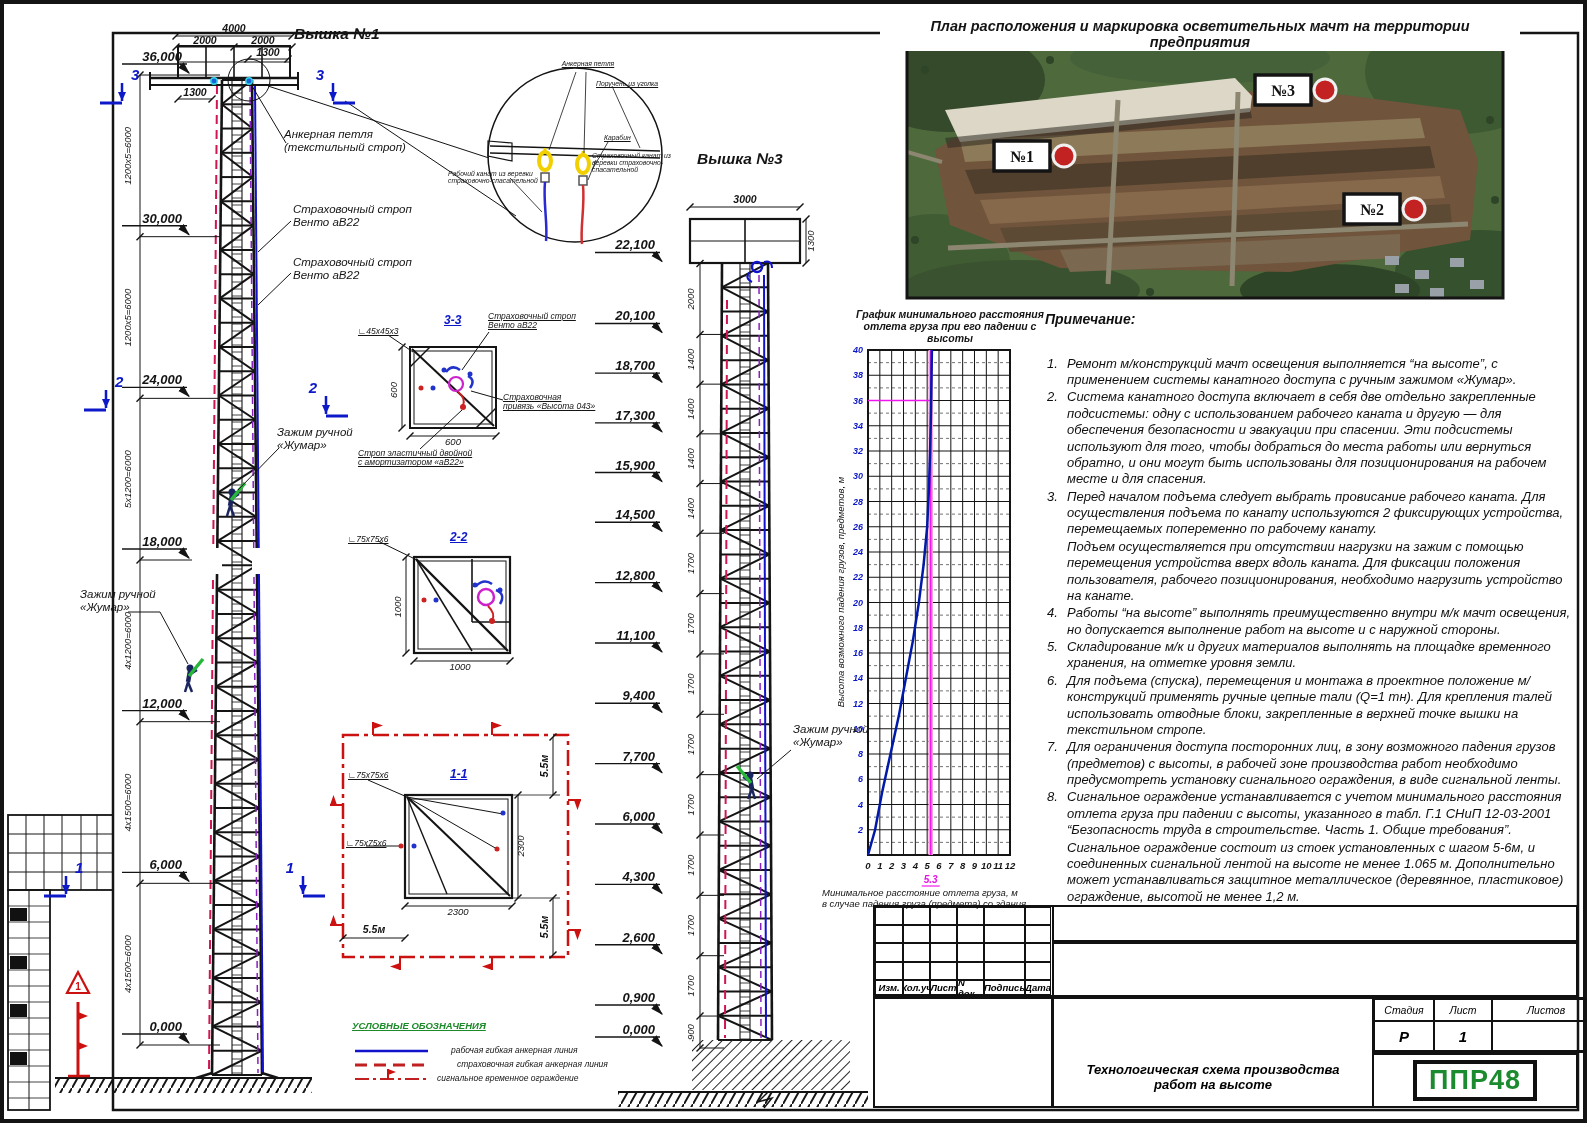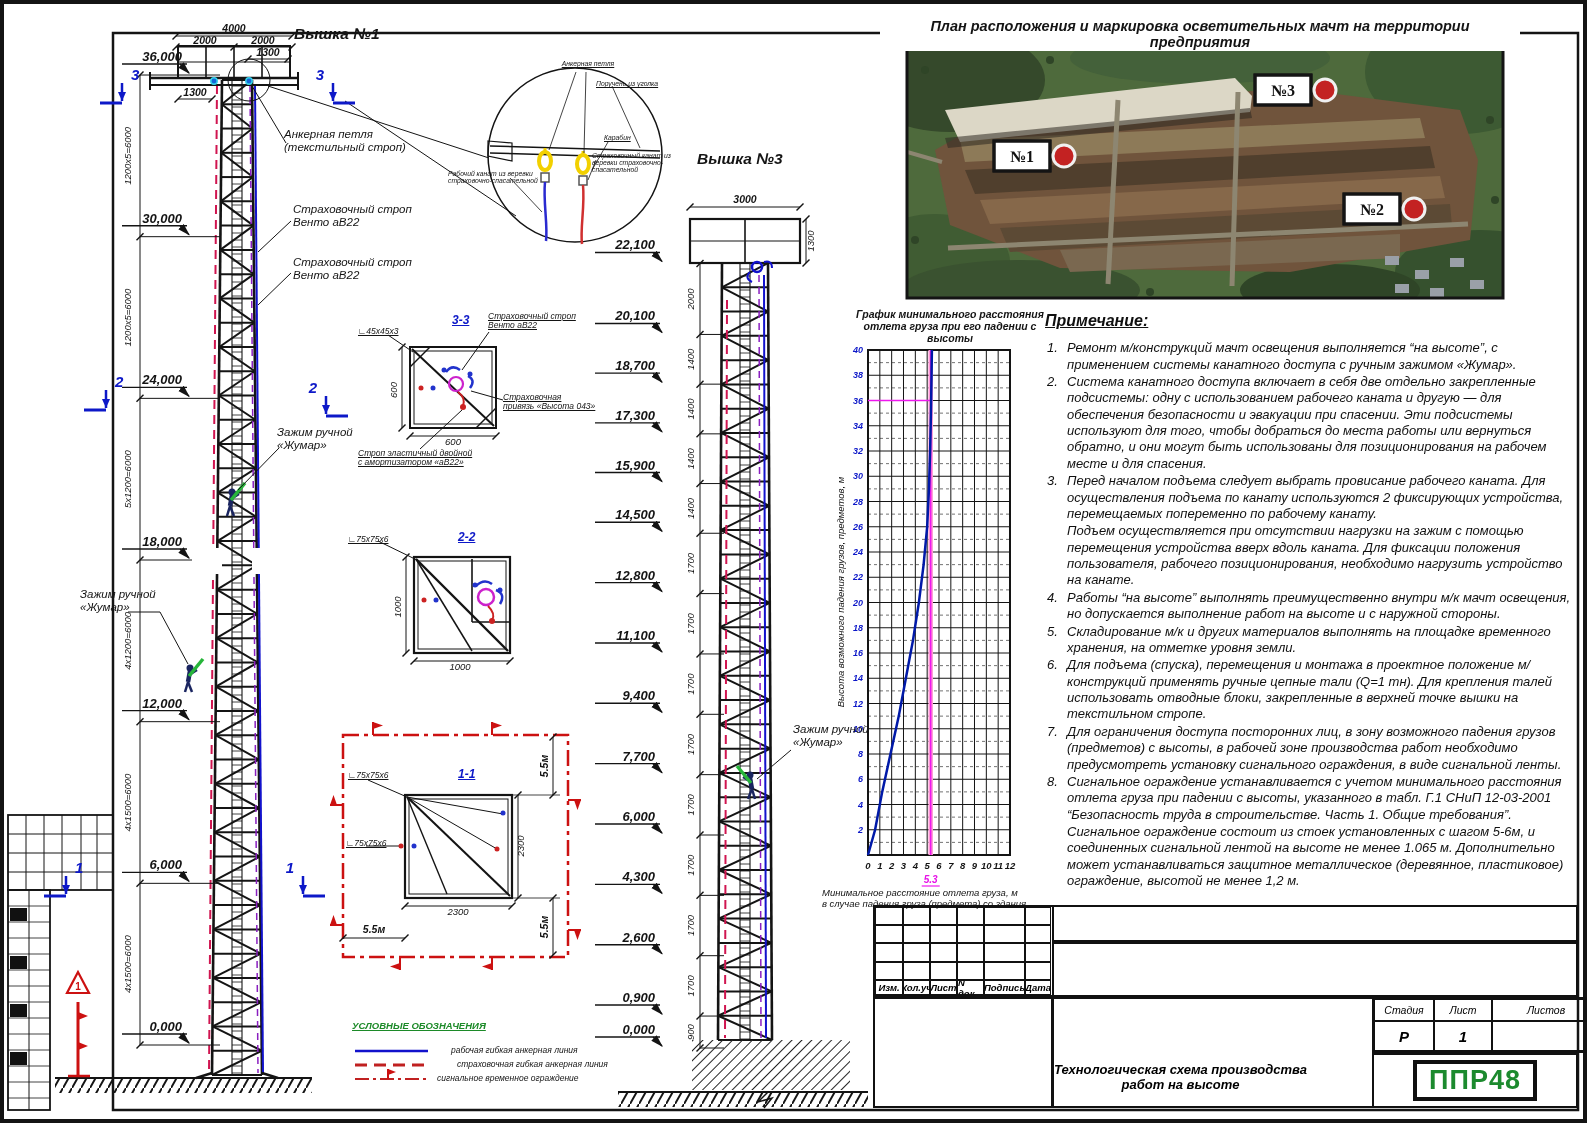--- a/index.html
+++ b/index.html
@@ -13,44 +13,44 @@
   .xtick{font:italic bold 9.5px "Liberation Sans",sans-serif;fill:#141414;}
   .mag{font:italic bold 10px "Liberation Sans",sans-serif;fill:#e612e6;}
   .sec{font:italic bold 15px "Liberation Sans",sans-serif;fill:#0d18c8;}
   .warnnum{font:bold 10px "Liberation Sans",sans-serif;fill:#cc1111;}
   .mk{font:bold 16px "Liberation Serif",serif;fill:#111;}
   .ylab{font:italic 9.5px "Liberation Sans",sans-serif;fill:#141414;}
 
   .lbl{position:absolute;color:#141414;font:italic 11.5px "Liberation Sans",sans-serif;
        line-height:1.13;white-space:pre-line;}
   .b{font-weight:bold;} .u{text-decoration:underline;} .center{text-align:center;}
-  .big{font-size:15.5px;} .blue{color:#0d18c8;margin-left:8px;} .green{color:#1c8a28;}
+  .big{font-size:15.5px;} .blue{color:#0d18c8;} .green{color:#1c8a28;}
   .tiny{font-size:6.8px;line-height:1.06;} .small{font-size:8.5px;line-height:1.1;}
   .med{font-size:9.5px;}
 
   #notes{position:absolute;left:1045px;top:311px;width:532px;color:#101010;
          font:italic 13px "Liberation Sans",sans-serif;line-height:1.26;}
-  #notes .hd{font-weight:bold;text-decoration:underline;margin-bottom:9px;font-size:16px;}
+  #notes .hd{font-weight:bold;margin-bottom:27px;font-size:14px;}
   .note-item{position:relative;padding-left:22px;margin-bottom:1px;}
   .note-num{position:absolute;left:2px;top:0;}
 
   .tbbox{position:absolute;border:2px solid #111;box-sizing:border-box;background:#fff;}
   #revgrid{position:absolute;left:873px;top:905px;width:204px;height:92px;display:grid;
            grid-template-columns:28px 27px 27px 27px 41px 26px;
            grid-template-rows:18px 18px 19px 18px 1fr;border:2px solid #111;box-sizing:border-box;}
   #revgrid div{border:1px solid #111;font:italic bold 9.5px "Liberation Sans",sans-serif;
                display:flex;align-items:center;justify-content:center;overflow:hidden;}
   #stagegrid{position:absolute;left:1372px;top:997px;width:230px;height:56px;display:grid;
              grid-template-columns:60px 58px 1fr;grid-template-rows:22px 1fr;
              border:2px solid #111;box-sizing:border-box;}
   #stagegrid div{border:1px solid #111;display:flex;align-items:center;justify-content:center;
                  font:italic 10.5px "Liberation Sans",sans-serif;}
   #stagegrid div.val{font:italic bold 15px "Liberation Sans",sans-serif;}
   #docbox{position:absolute;left:1052px;top:997px;width:322px;height:111px;border:2px solid #111;
-          box-sizing:border-box;display:flex;align-items:flex-end;justify-content:flex-start;}
+          box-sizing:border-box;display:flex;align-items:flex-end;justify-content:center;}
   #doctitle{font:italic bold 13px "Liberation Sans",sans-serif;text-align:center;
             margin-bottom:14px;white-space:pre-line;}
   #logobox{position:absolute;left:1372px;top:1053px;width:206px;height:55px;border:2px solid #111;
            box-sizing:border-box;display:flex;align-items:center;justify-content:center;}
   #logoin{border:4px solid #101010;padding:1px 12px;font:bold 27px "Liberation Sans",sans-serif;
           color:#1c8a2e;letter-spacing:1px;}
 </style>
 </head>
 <body>
 

